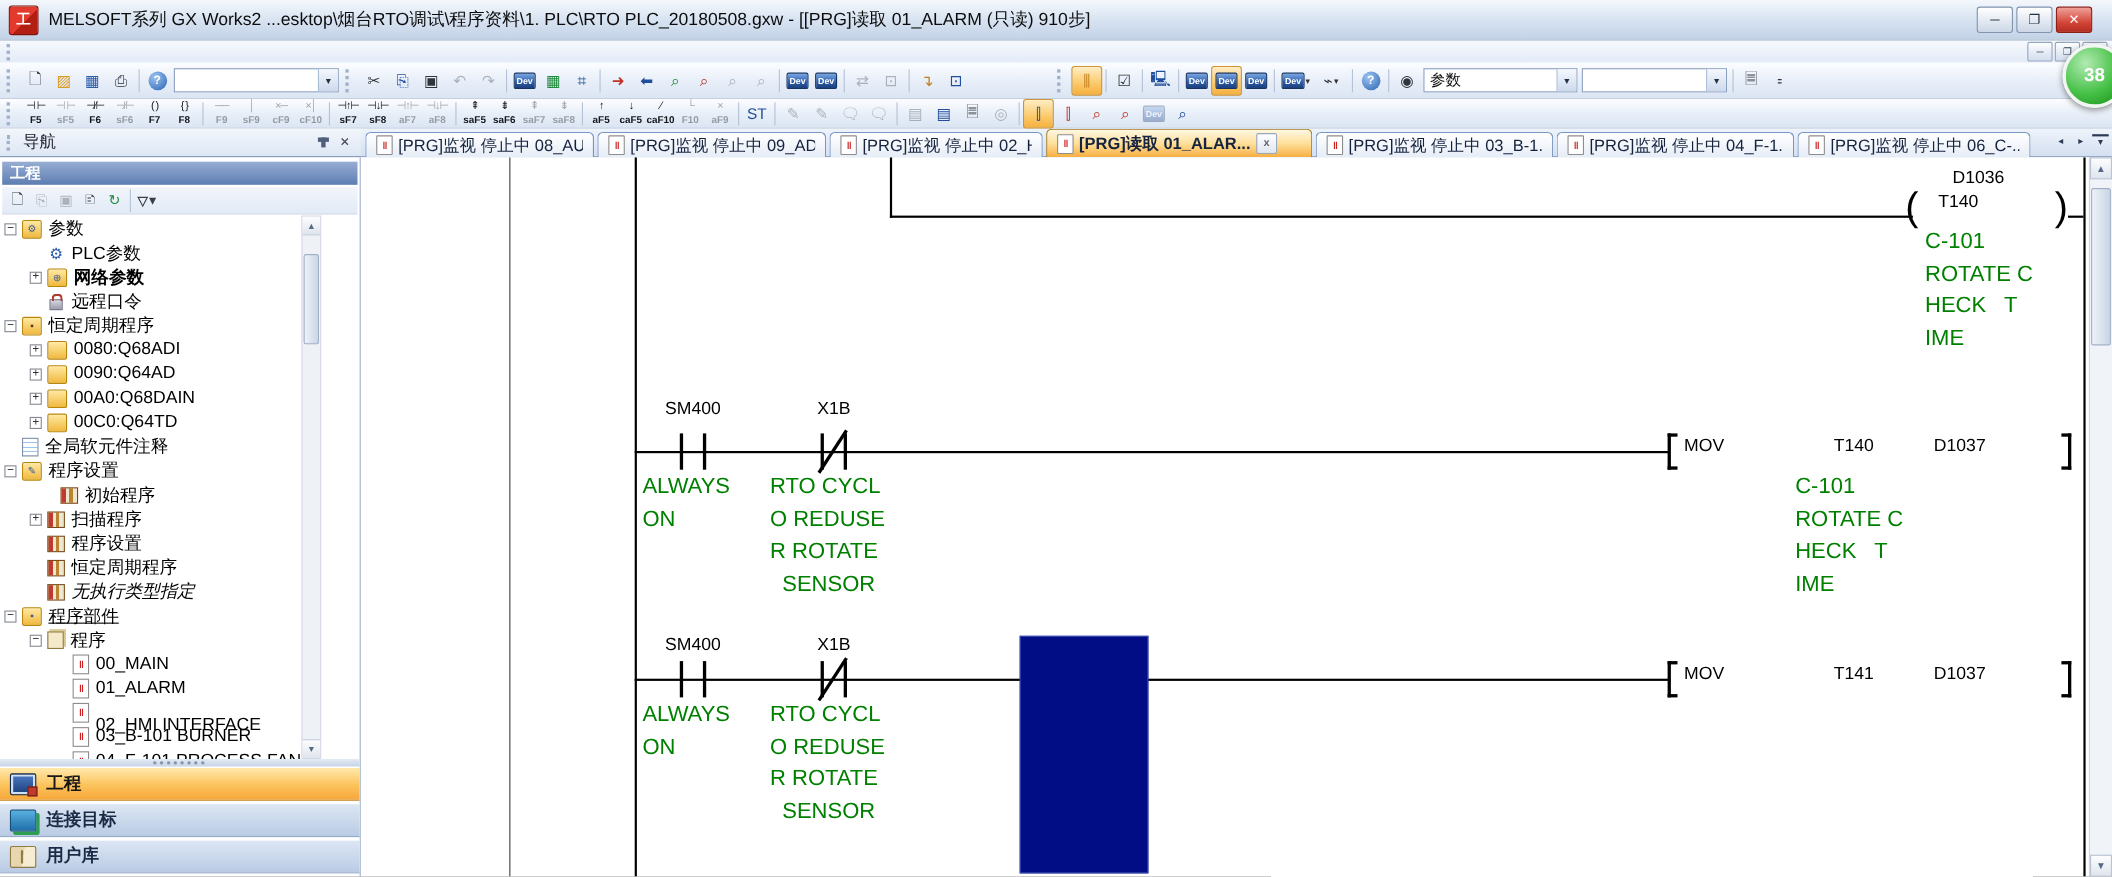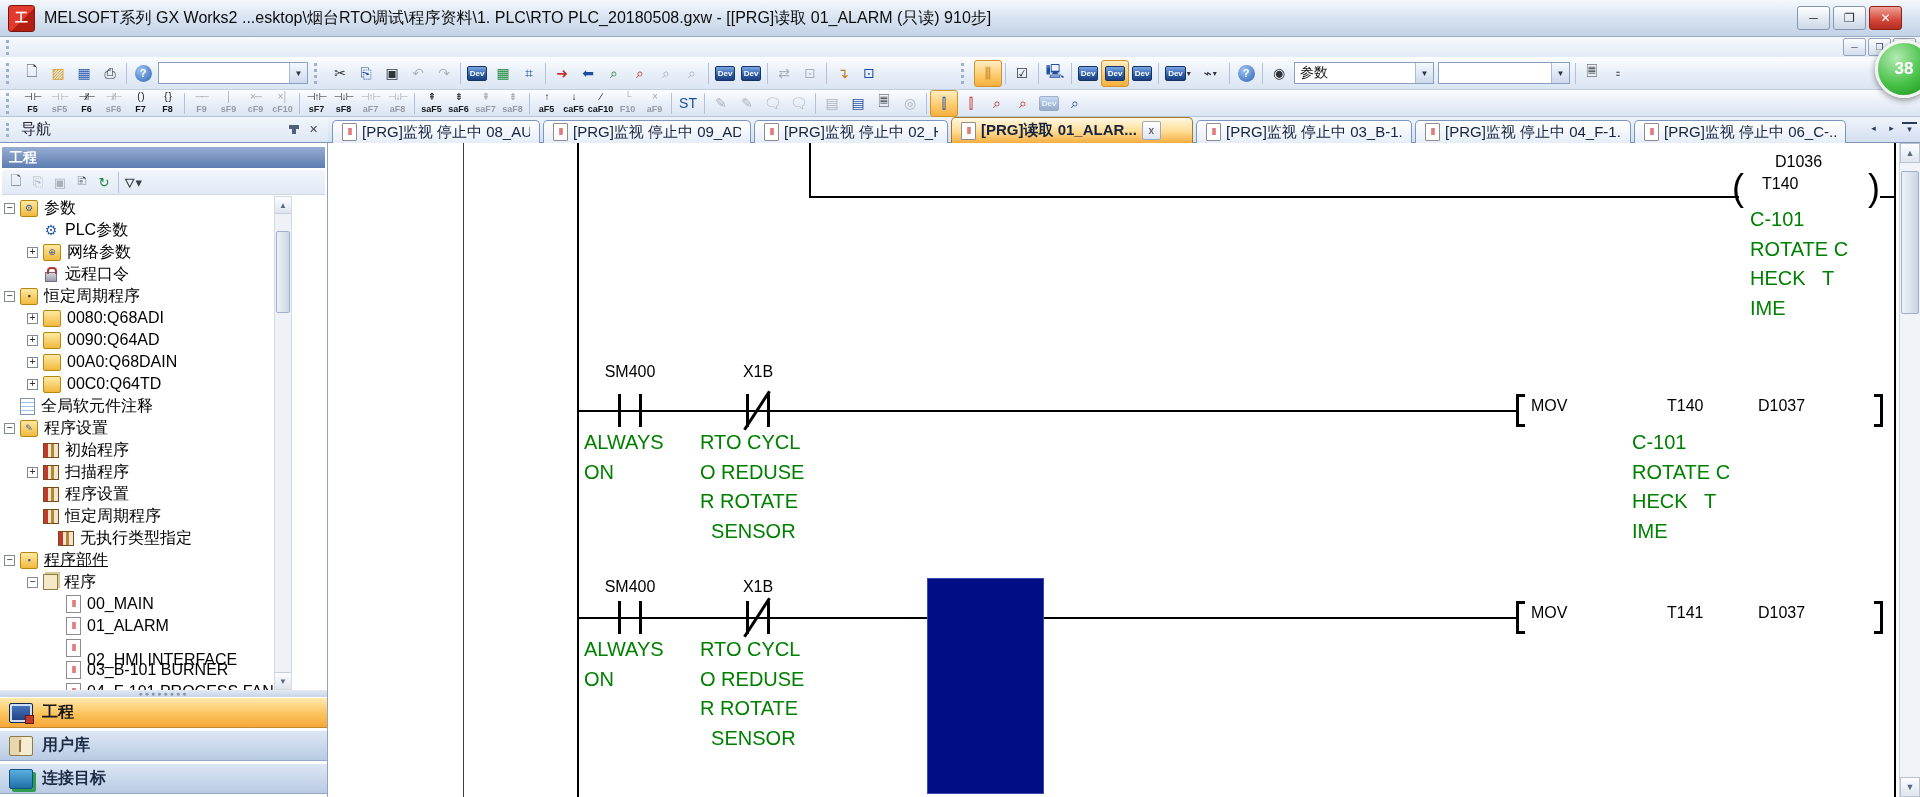--- a/index.html
+++ b/index.html
@@ -556,21 +556,21 @@
           <div class="tlabel" style="white-space: nowrap;">参数</div>
         </div>
         <div class="trow" style="top: 23px; padding-left: 27px;">
           <div class="expspace"></div>
           <div class="tic tic-gear">⚙</div>
           <div class="tlabel" style="white-space: nowrap; text-align: center;">PLC参数</div>
         </div>
         <div class="trow" style="top: 45px; padding-left: 27px;">
           <div class="expander">+</div>
           <div class="tic tic-folder">⊕</div>
-          <div class="tlabel" style="white-space: nowrap;">网络参数</div>
+          <div class="tlabel" style="white-space: nowrap; font-weight: bold;">网络参数</div>
         </div>
         <div class="trow" style="top: 67px; padding-left: 27px;">
           <div class="expspace"></div>
           <div class="tic tic-lock">
             <span class="lockbody"></span>
           </div>
           <div class="tlabel" style="white-space: nowrap;">远程口令</div>
         </div>
         <div class="trow" style="top: 89px; padding-left: 4px;">
           <div class="expander">−</div>
@@ -600,41 +600,41 @@
         <div class="trow" style="top: 199px; padding-left: 4px;">
           <div class="expspace"></div>
           <div class="tic tic-doc"></div>
           <div class="tlabel" style="white-space: nowrap;">全局软元件注释</div>
         </div>
         <div class="trow" style="top: 221px; padding-left: 4px;">
           <div class="expander">−</div>
           <div class="tic tic-folder">✎</div>
           <div class="tlabel" style="white-space: nowrap;">程序设置</div>
         </div>
-        <div class="trow" style="top: 243px; padding-left: 27px;">
+        <div class="trow" style="top: 243px; padding-left: 39px;">
           <div class="expspace"></div>
           <div class="tic tic-books"></div>
           <div class="tlabel" style="white-space: nowrap;">初始程序</div>
         </div>
         <div class="trow" style="top: 265px; padding-left: 27px;">
           <div class="expander">+</div>
           <div class="tic tic-books"></div>
           <div class="tlabel" style="white-space: nowrap;">扫描程序</div>
         </div>
         <div class="trow" style="top: 287px; padding-left: 27px;">
           <div class="expspace"></div>
           <div class="tic tic-books"></div>
           <div class="tlabel" style="white-space: nowrap;">程序设置</div>
         </div>
         <div class="trow" style="top: 309px; padding-left: 27px;">
           <div class="expspace"></div>
           <div class="tic tic-books"></div>
           <div class="tlabel" style="white-space: nowrap;">恒定周期程序</div>
         </div>
-        <div class="trow" style="top: 331px; padding-left: 42px;">
+        <div class="trow" style="top: 331px; padding-left: 27px; font-style: italic;">
           <div class="expspace"></div>
           <div class="tic tic-books"></div>
           <div class="tlabel" style="white-space: nowrap;">无执行类型指定</div>
         </div>
         <div class="trow" style="top: 353px; padding-left: 4px;">
           <div class="expander">−</div>
           <div class="tic tic-folder">▪</div>
           <div class="tlabel" style="white-space: nowrap; text-decoration: underline;">程序部件</div>
         </div>
         <div class="trow" style="top: 375px; padding-left: 27px;">
@@ -673,26 +673,26 @@
       <div class="tsthumb"></div>
       <div class="tsb bottom">▼</div>
     </div>
     <div class="splitter">●●●●●●●●</div>
     <div class="navbtnwrap" id="navbtns">
         <div class="navbtn active">
           <div class="nbi nbi-project"></div>
           <div>工程</div>
         </div>
         <div class="navbtn">
+          <div class="nbi nbi-conn"></div>
+          <div>连接目标</div>
+        </div>
+        <div class="navbtn">
           <div class="nbi nbi-userlib"></div>
           <div>用户库</div>
-        </div>
-        <div class="navbtn">
-          <div class="nbi nbi-conn"></div>
-          <div>连接目标</div>
         </div>
       </div>
   </div>
 
   <div class="editor">
     <div class="vline" style="left:135px;"></div>
     <div class="wire" style="left:249px;top:0;bottom:0;width:2px;"></div>
     <div class="wire" style="left:1566px;top:0;bottom:0;width:2px;"></div>
 
     <div class="wire" style="left:481px;top:0;width:2px;height:55px;"></div>

